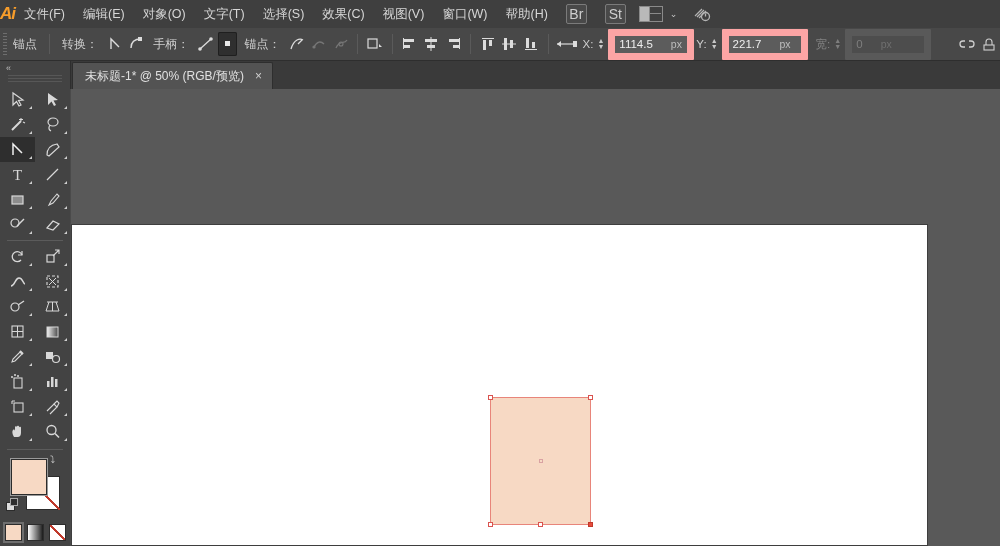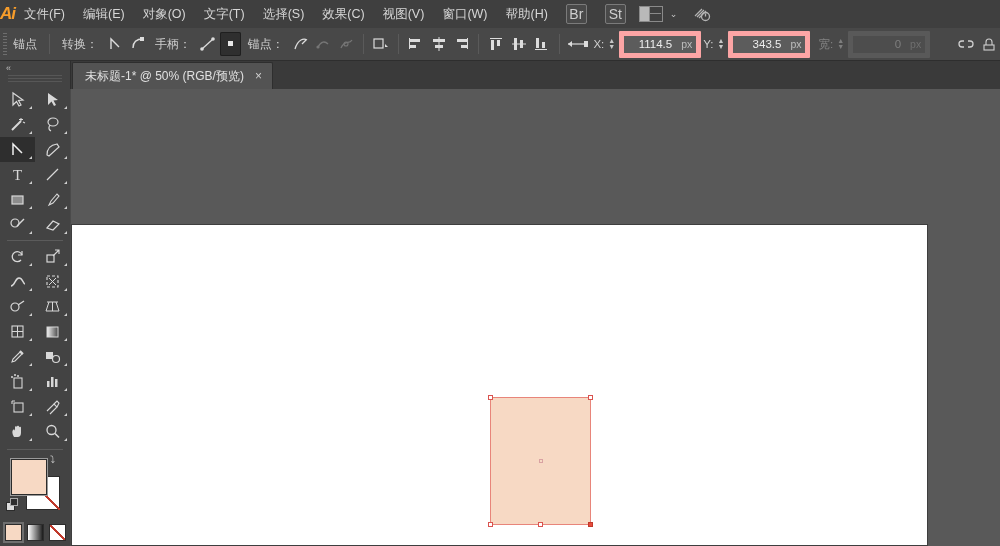--- a/index.html
+++ b/index.html
@@ -60,25 +60,25 @@
   .field{
     display:flex;align-items:center;margin-left:2px;
   }
   .field .flab{font-size:11.5px;color:#cfcfcf;margin-right:3px;}
   .spinner{
     width:9px;height:16px;display:flex;flex-direction:column;
     justify-content:center;align-items:center;margin-right:3px;color:#c8c8c8;
     font-size:7px;line-height:6px;
   }
   .inp{
-    background:#5c5c5c;border:5px solid #fca5a5;height:17px;min-width:64px;
-    display:flex;align-items:center;justify-content:flex-end;
+    background:#5c5c5c;border:7px solid #fca5a5;height:17px;min-width:64px;
+    display:flex;align-items:center;
     padding:0 4px;border-radius:1px;font-size:11.5px;color:#eee;
   }
-  .inp .unit{color:#bdbdbd;font-size:10.5px;margin-left:9px;}
+  .inp .unit{color:#bdbdbd;font-size:10.5px;margin-left:18px;}
   .inp.dim{background:#4d4d4d;border-color:#595959;color:#7e7e7e;}
   .inp.dim .unit{color:#6f6f6f;}
   .dimmed{opacity:.42;}
 
   
   .tabbar{
     position:absolute;left:70px;top:61px;width:930px;height:28px;
     background:#3a3a3a;border-bottom:3px solid #ef4444;display:flex;align-items:flex-end;
   }
   .doctab{
@@ -328,21 +328,21 @@
       </span>
     </div>
 
     <div class="field">
       <span class="flab">Y:</span>
       <span class="spinner">
           <span>▲</span>
           <span>▼</span>
         </span>
       <span class="inp">
-        <span>343.5</span>
+        <span>221.7</span>
         <span class="unit">px</span>
       </span>
     </div>
 
     <div class="field" style="margin-left:8px">
       <span class="flab dimmed">宽:</span>
       <span class="spinner dimmed">
           <span>▲</span>
           <span>▼</span>
         </span>

